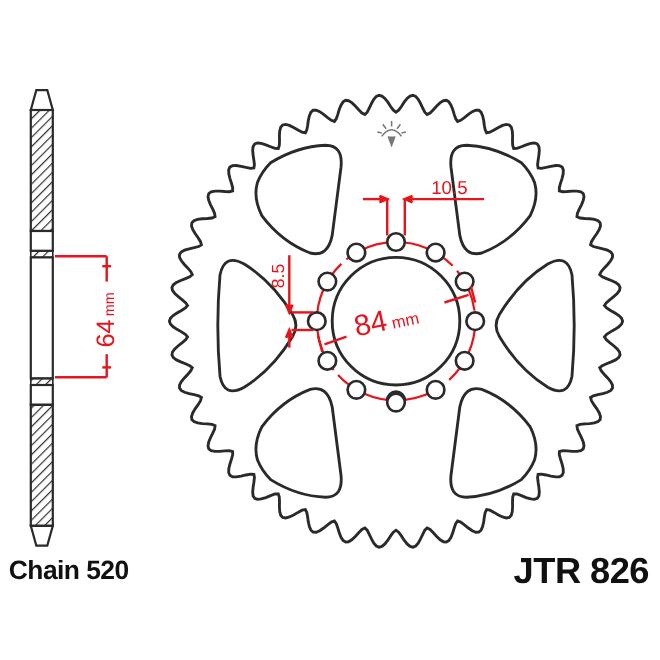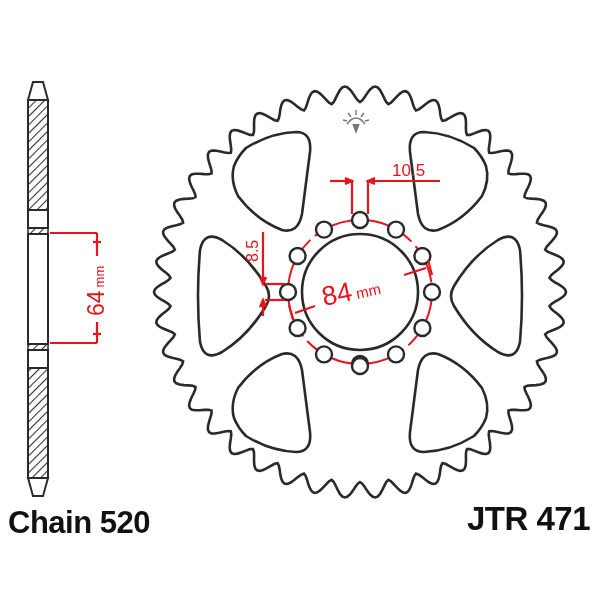--- a/index.html
+++ b/index.html
@@ -1,18 +1,18 @@
 <!DOCTYPE html>
 <html><head>
   <meta charset="utf-8">
   <style>
     html, body { margin: 0; padding: 0; background: #ffffff; }
     body { width: 600px; height: 600px; position: relative; overflow: hidden; font-family: "Liberation Sans", sans-serif; }
     #drawing { position: absolute; left: 0; top: 0; width: 600px; height: 600px; }
-    .label-chain { position: absolute; left: 8px; top: 505px; font-size: 31px; font-weight: bold; color: #111; letter-spacing: -0.5px; font-family: "Liberation Sans", sans-serif; }
+    .label-chain { position: absolute; left: 8px; top: 505px; font-size: 24px; font-weight: bold; color: #111; letter-spacing: -0.5px; font-family: "Liberation Sans", sans-serif; }
     .label-part { position: absolute; right: 10px; top: 500px; font-size: 33px; font-weight: bold; color: #111; letter-spacing: -0.5px; font-family: "Liberation Sans", sans-serif; }
     .dim { font-family: "Liberation Sans", sans-serif; fill: #e8141c; }
   </style>
 </head>
 <body>
 
 <svg id="drawing" viewBox="0 0 600 600" xmlns="http://www.w3.org/2000/svg">
   <defs>
     <pattern id="hatch" width="6" height="6" patternUnits="userSpaceOnUse" patternTransform="rotate(45)">
       <line x1="0" y1="0" x2="0" y2="6" stroke="#333" stroke-width="2.2"></line>
@@ -108,13 +108,13 @@
       <line x1="295" y1="313" x2="315" y2="306"></line>
       <line x1="404" y1="275" x2="426" y2="268"></line>
       <line x1="289" y1="305" x2="293" y2="320"></line>
       <line x1="428" y1="260" x2="432" y2="275"></line>
     </g>
     <text class="dim" transform="translate(324,306) rotate(-12)" font-size="27"><tspan>84</tspan><tspan font-size="15" dx="4">mm</tspan></text>
   </g>
 </svg>
 
 <div class="label-chain">Chain 520</div>
-<div class="label-part">JTR 471</div>
+<div class="label-part">JTR 826</div>
 
 </body></html>

